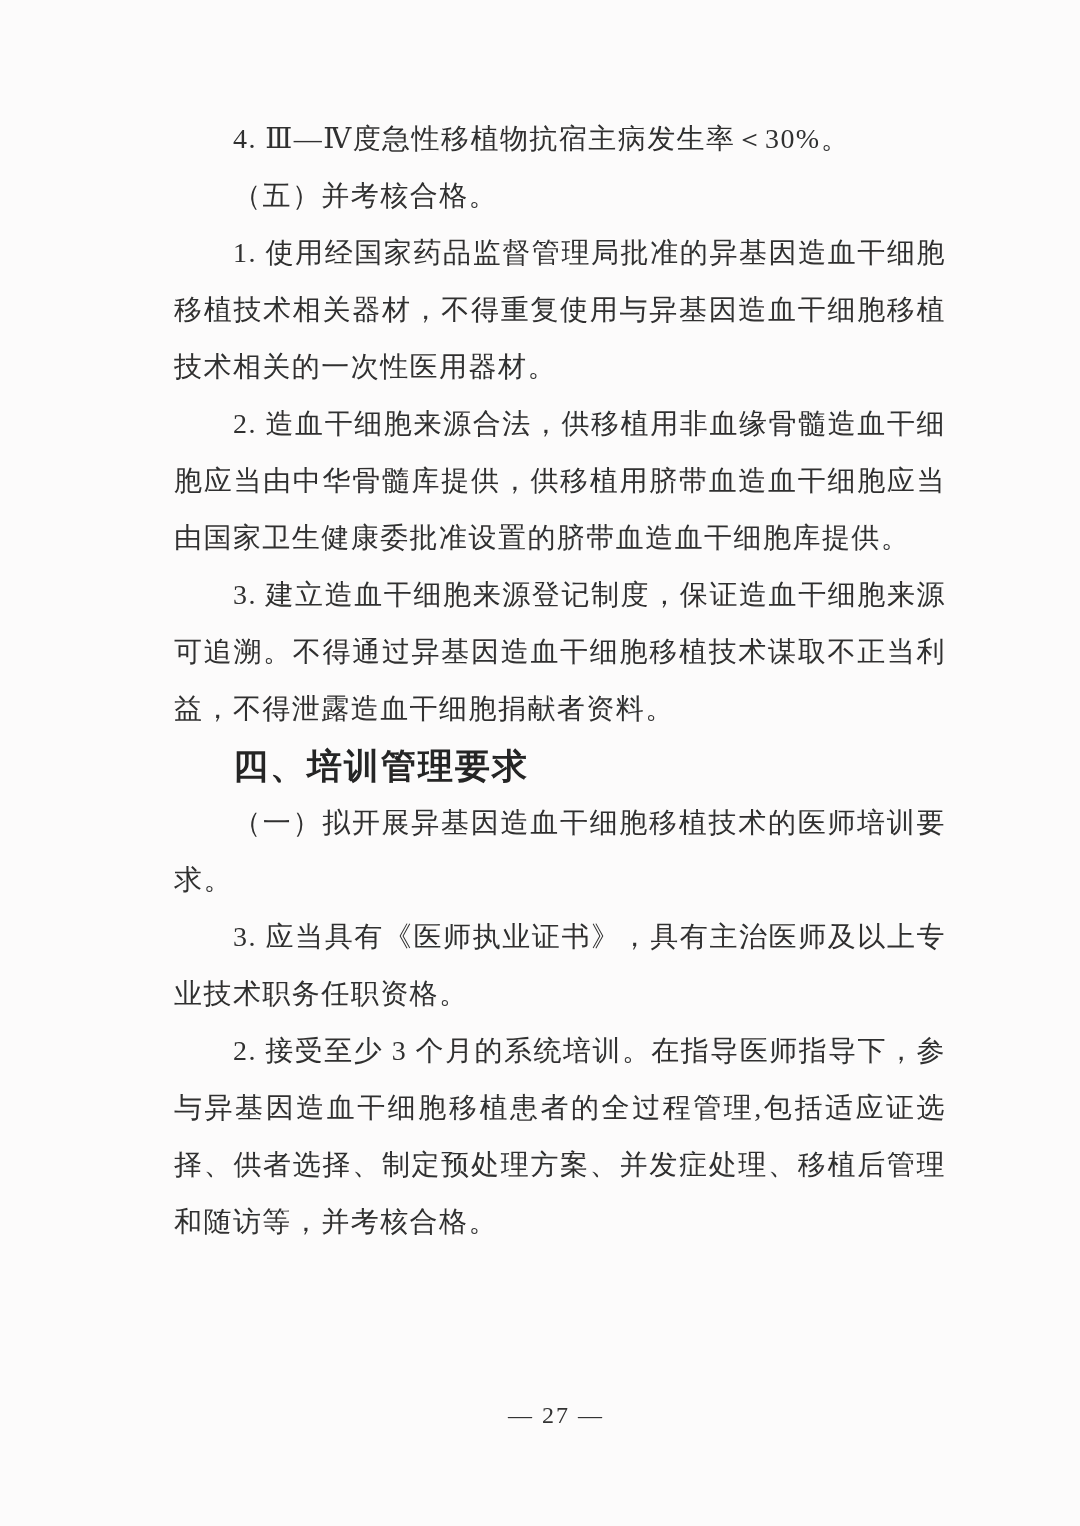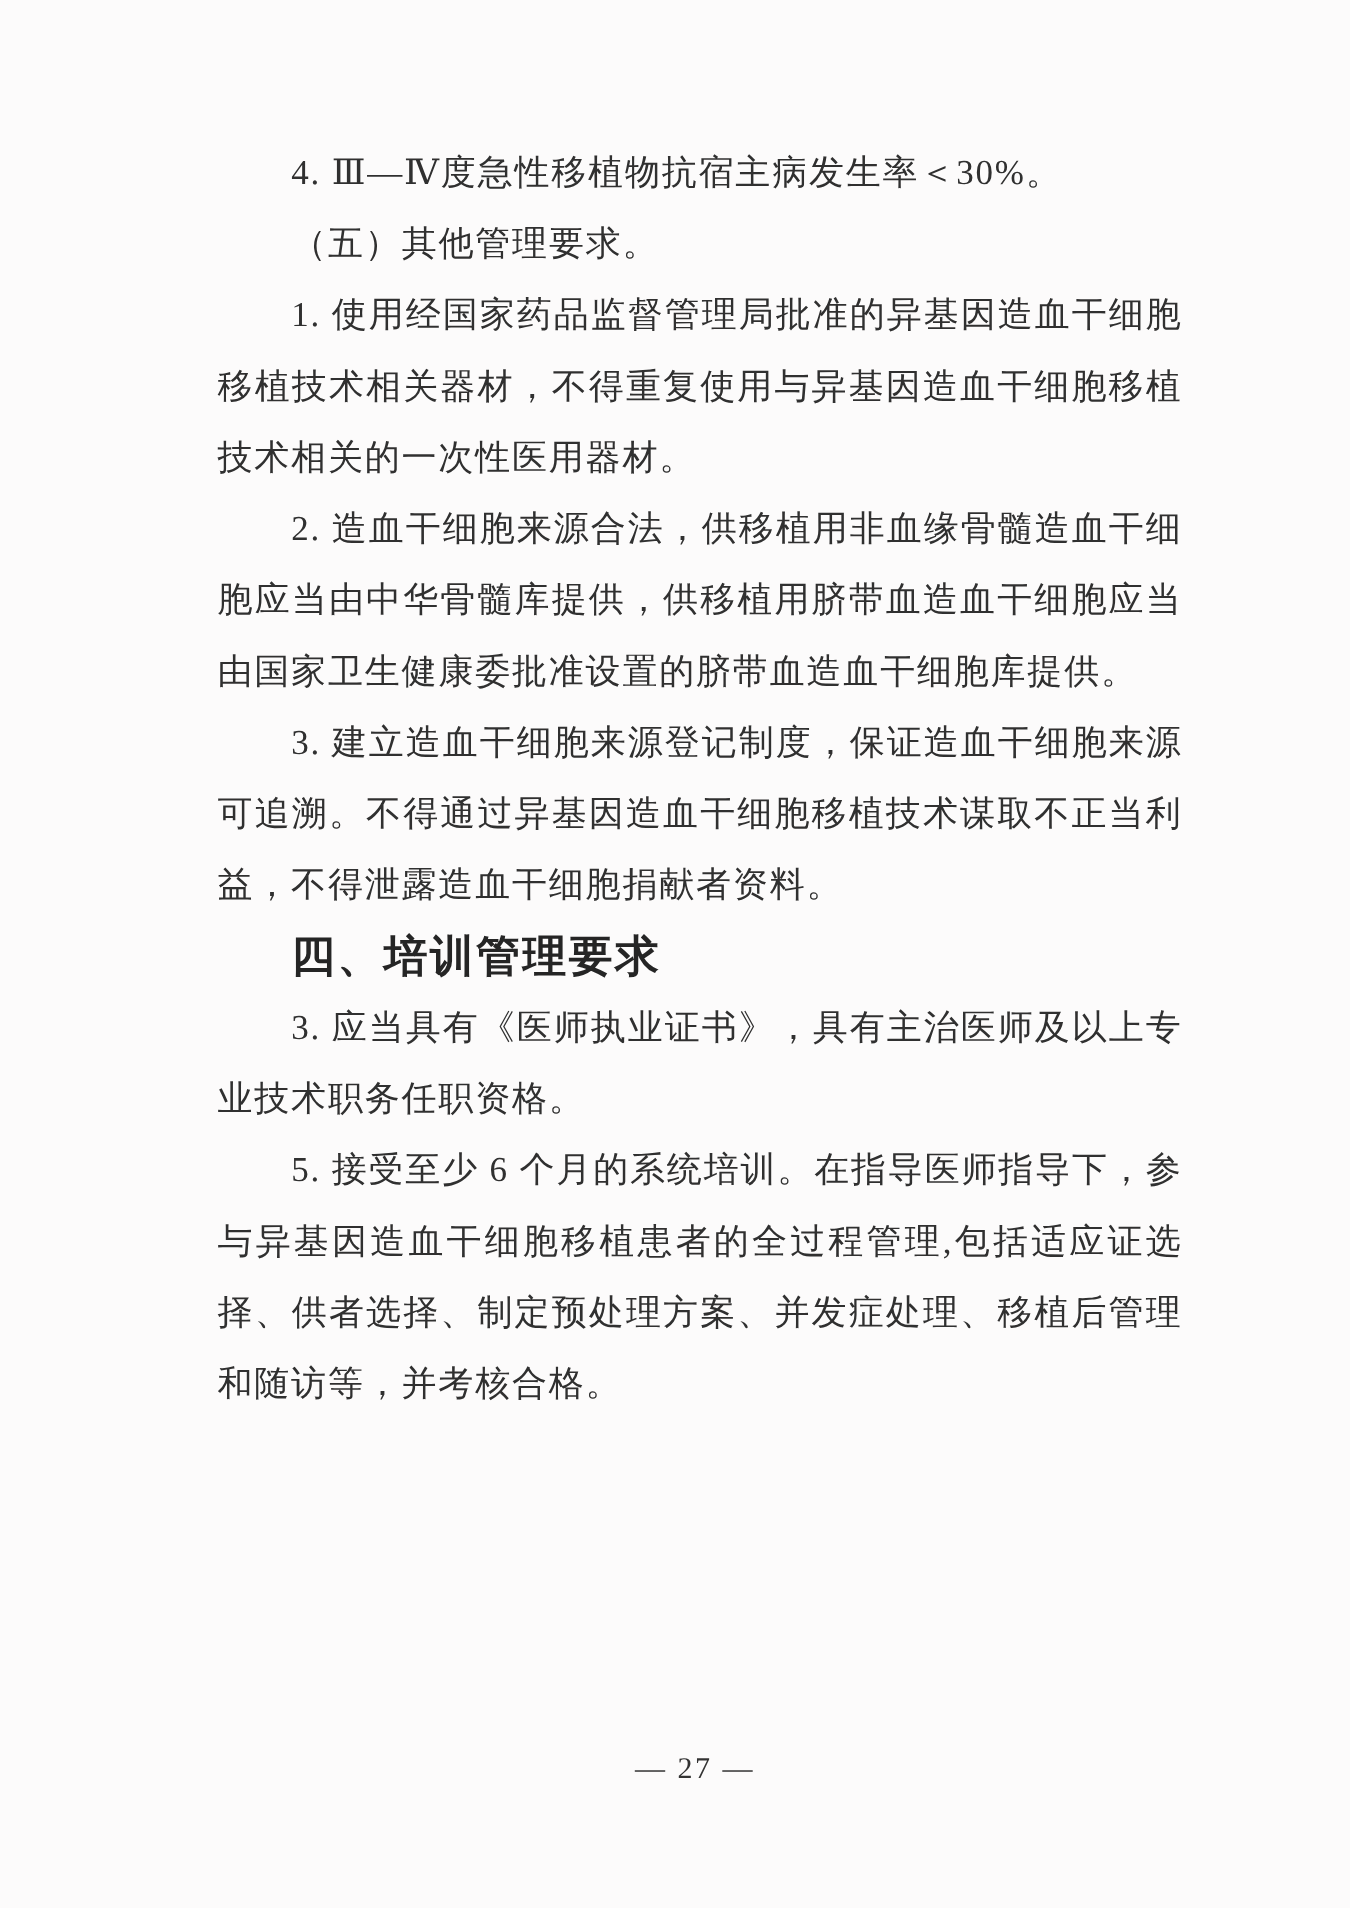--- a/index.html
+++ b/index.html
@@ -58,24 +58,25 @@
     color: #333333;
   }
 </style>
 </head>
 <body>
 
 <div class="page">
 
   <div class="doc-body">
     <p class="para">4. Ⅲ—Ⅳ度急性移植物抗宿主病发生率＜30%。</p>
-    <p class="para">（五）其他管理要求。</p>
+    <p class="para">（五）并考核合格。</p>
     <p class="para">1. 使用经国家药品监督管理局批准的异基因造血干细胞移植技术相关器材，不得重复使用与异基因造血干细胞移植技术相关的一次性医用器材。</p>
     <p class="para">2. 造血干细胞来源合法，供移植用非血缘骨髓造血干细胞应当由中华骨髓库提供，供移植用脐带血造血干细胞应当由国家卫生健康委批准设置的脐带血造血干细胞库提供。</p>
     <p class="para">3. 建立造血干细胞来源登记制度，保证造血干细胞来源可追溯。不得通过异基因造血干细胞移植技术谋取不正当利益，不得泄露造血干细胞捐献者资料。</p>
     <p class="section-heading">四、培训管理要求</p>
+    <p class="para">（一）拟开展异基因造血干细胞移植技术的医师培训要求。</p>
     <p class="para">3. 应当具有《医师执业证书》，具有主治医师及以上专业技术职务任职资格。</p>
-    <p class="para">5. 接受至少 6 个月的系统培训。在指导医师指导下，参与异基因造血干细胞移植患者的全过程管理,包括适应证选择、供者选择、制定预处理方案、并发症处理、移植后管理和随访等，并考核合格。</p>
+    <p class="para">2. 接受至少 3 个月的系统培训。在指导医师指导下，参与异基因造血干细胞移植患者的全过程管理,包括适应证选择、供者选择、制定预处理方案、并发症处理、移植后管理和随访等，并考核合格。</p>
   </div>
 
   <div class="page-footer">— 27 —</div>
 
 </div>
 
 </body></html>

